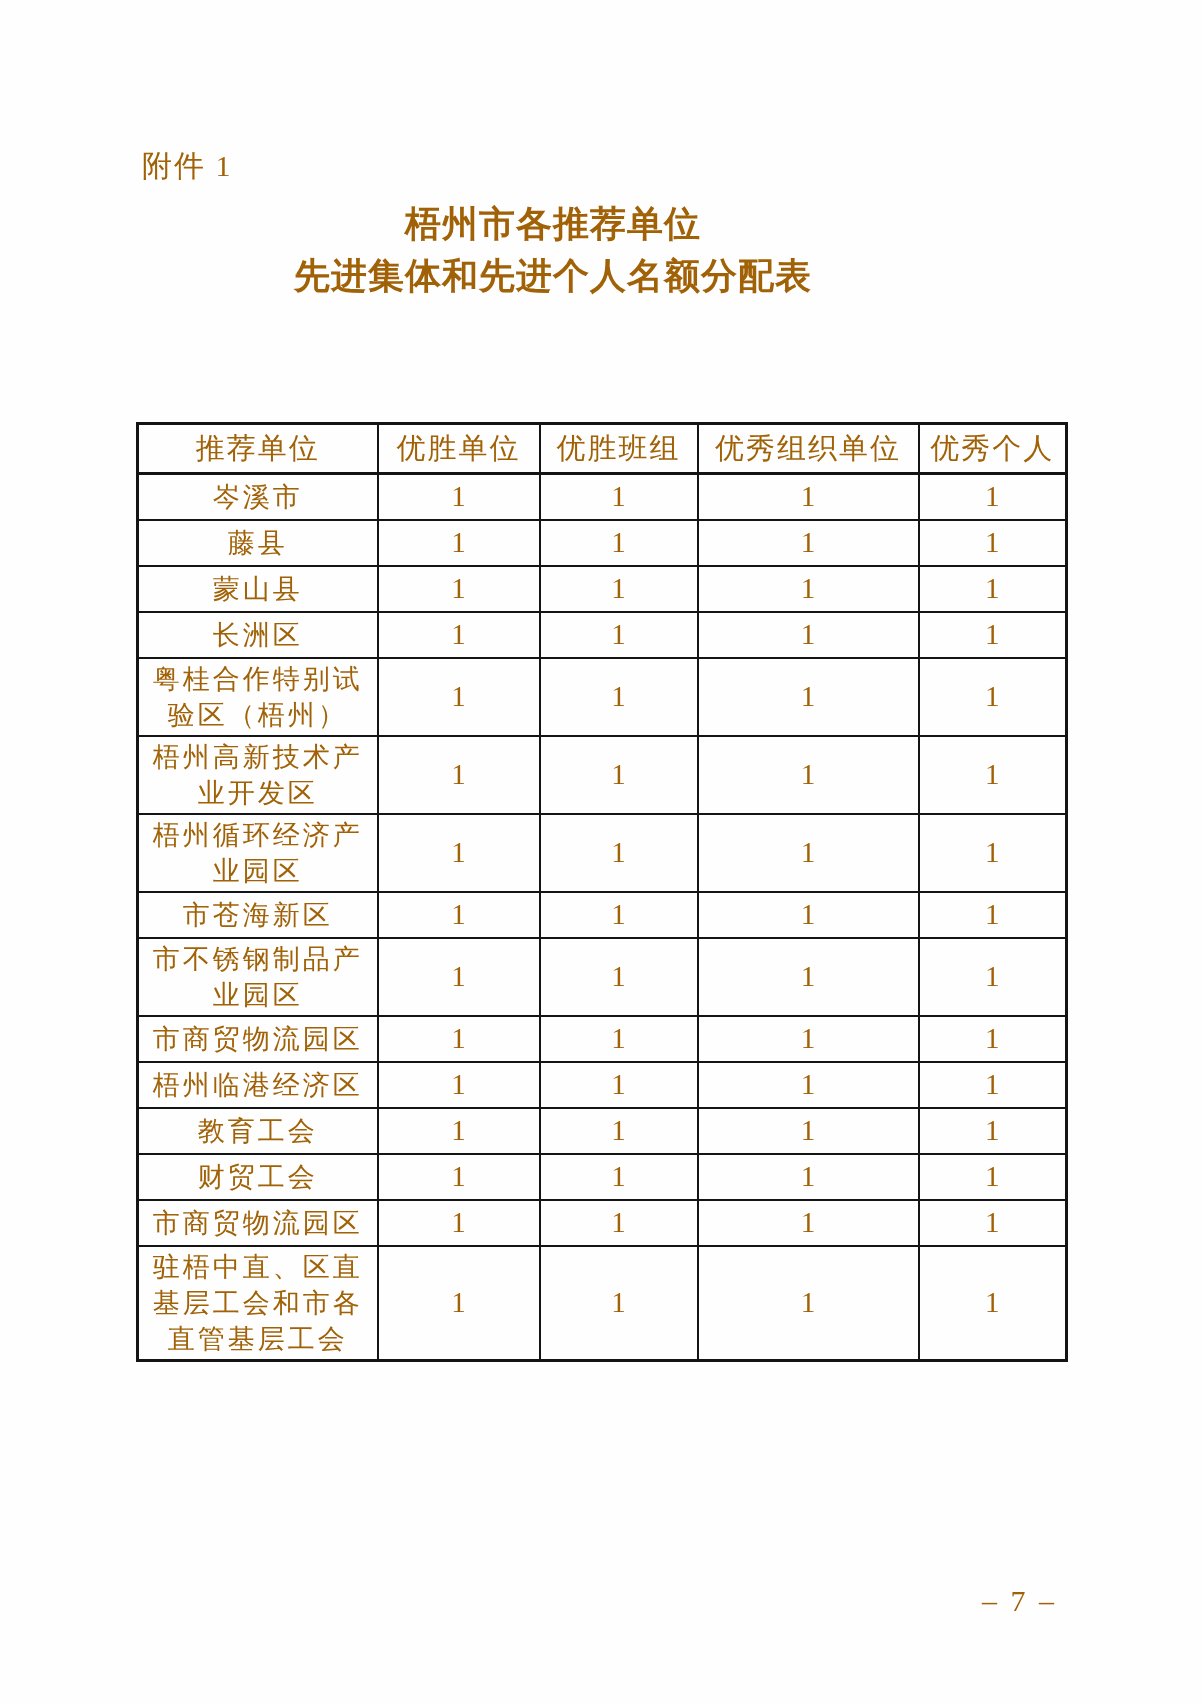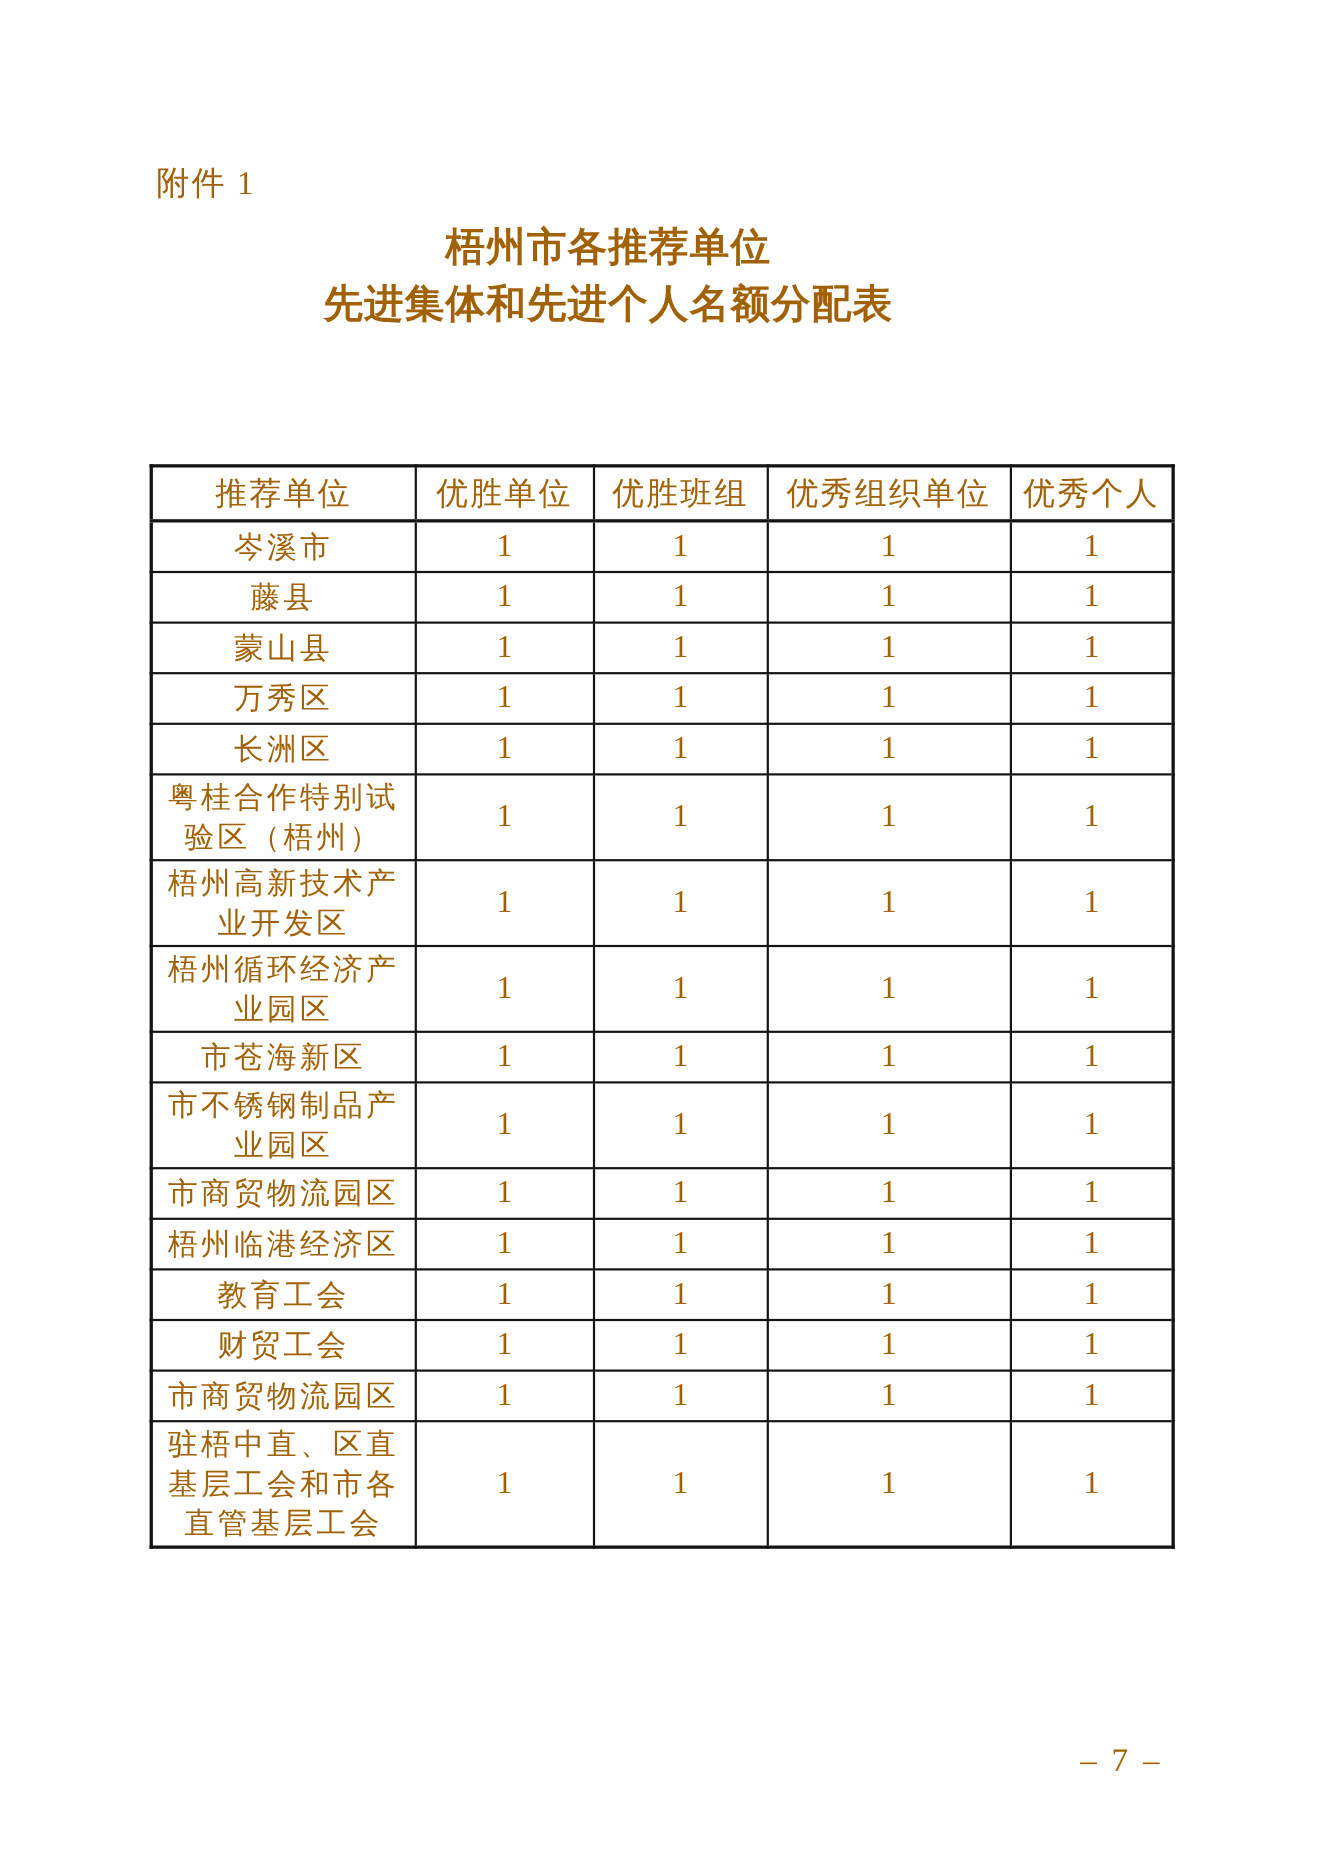--- a/index.html
+++ b/index.html
@@ -116,27 +116,20 @@
           <td class="quota-cell">1</td>
         </tr>
         <tr>
           <td class="unit-cell">蒙山县</td>
           <td class="quota-cell">1</td>
           <td class="quota-cell">1</td>
           <td class="quota-cell">1</td>
           <td class="quota-cell">1</td>
         </tr>
         <tr>
-          <td class="unit-cell">万秀区</td>
-          <td class="quota-cell">1</td>
-          <td class="quota-cell">1</td>
-          <td class="quota-cell">1</td>
-          <td class="quota-cell">1</td>
-        </tr>
-        <tr>
           <td class="unit-cell">长洲区</td>
           <td class="quota-cell">1</td>
           <td class="quota-cell">1</td>
           <td class="quota-cell">1</td>
           <td class="quota-cell">1</td>
         </tr>
         <tr>
           <td class="unit-cell">粤桂合作特别试验区（梧州）</td>
           <td class="quota-cell">1</td>
           <td class="quota-cell">1</td>

